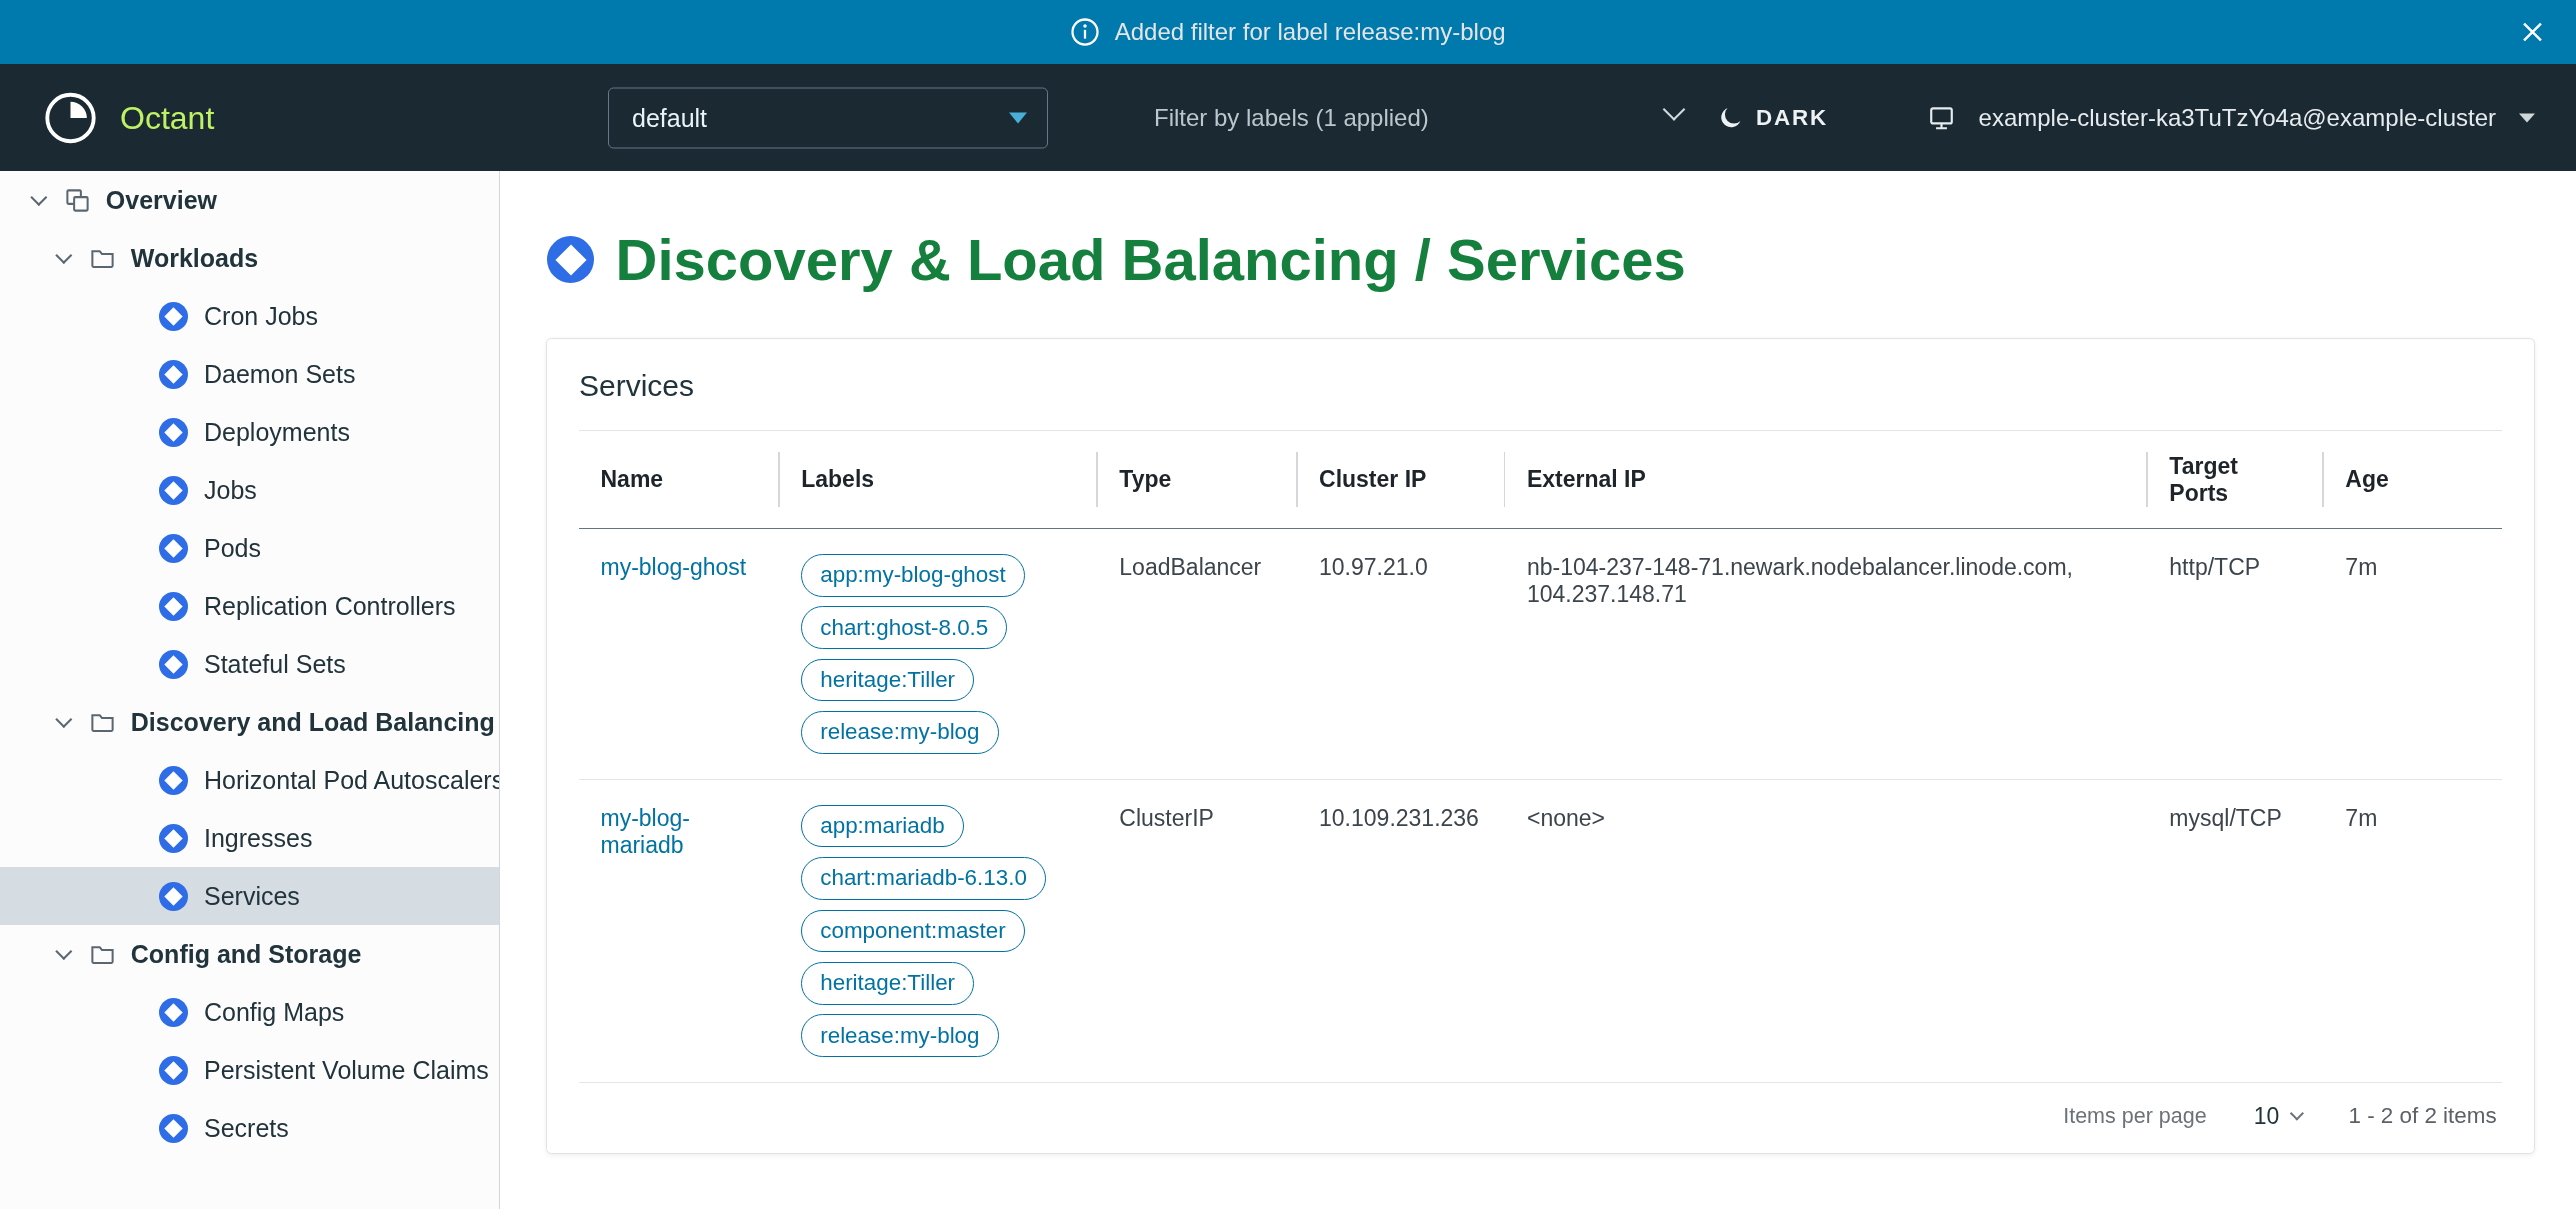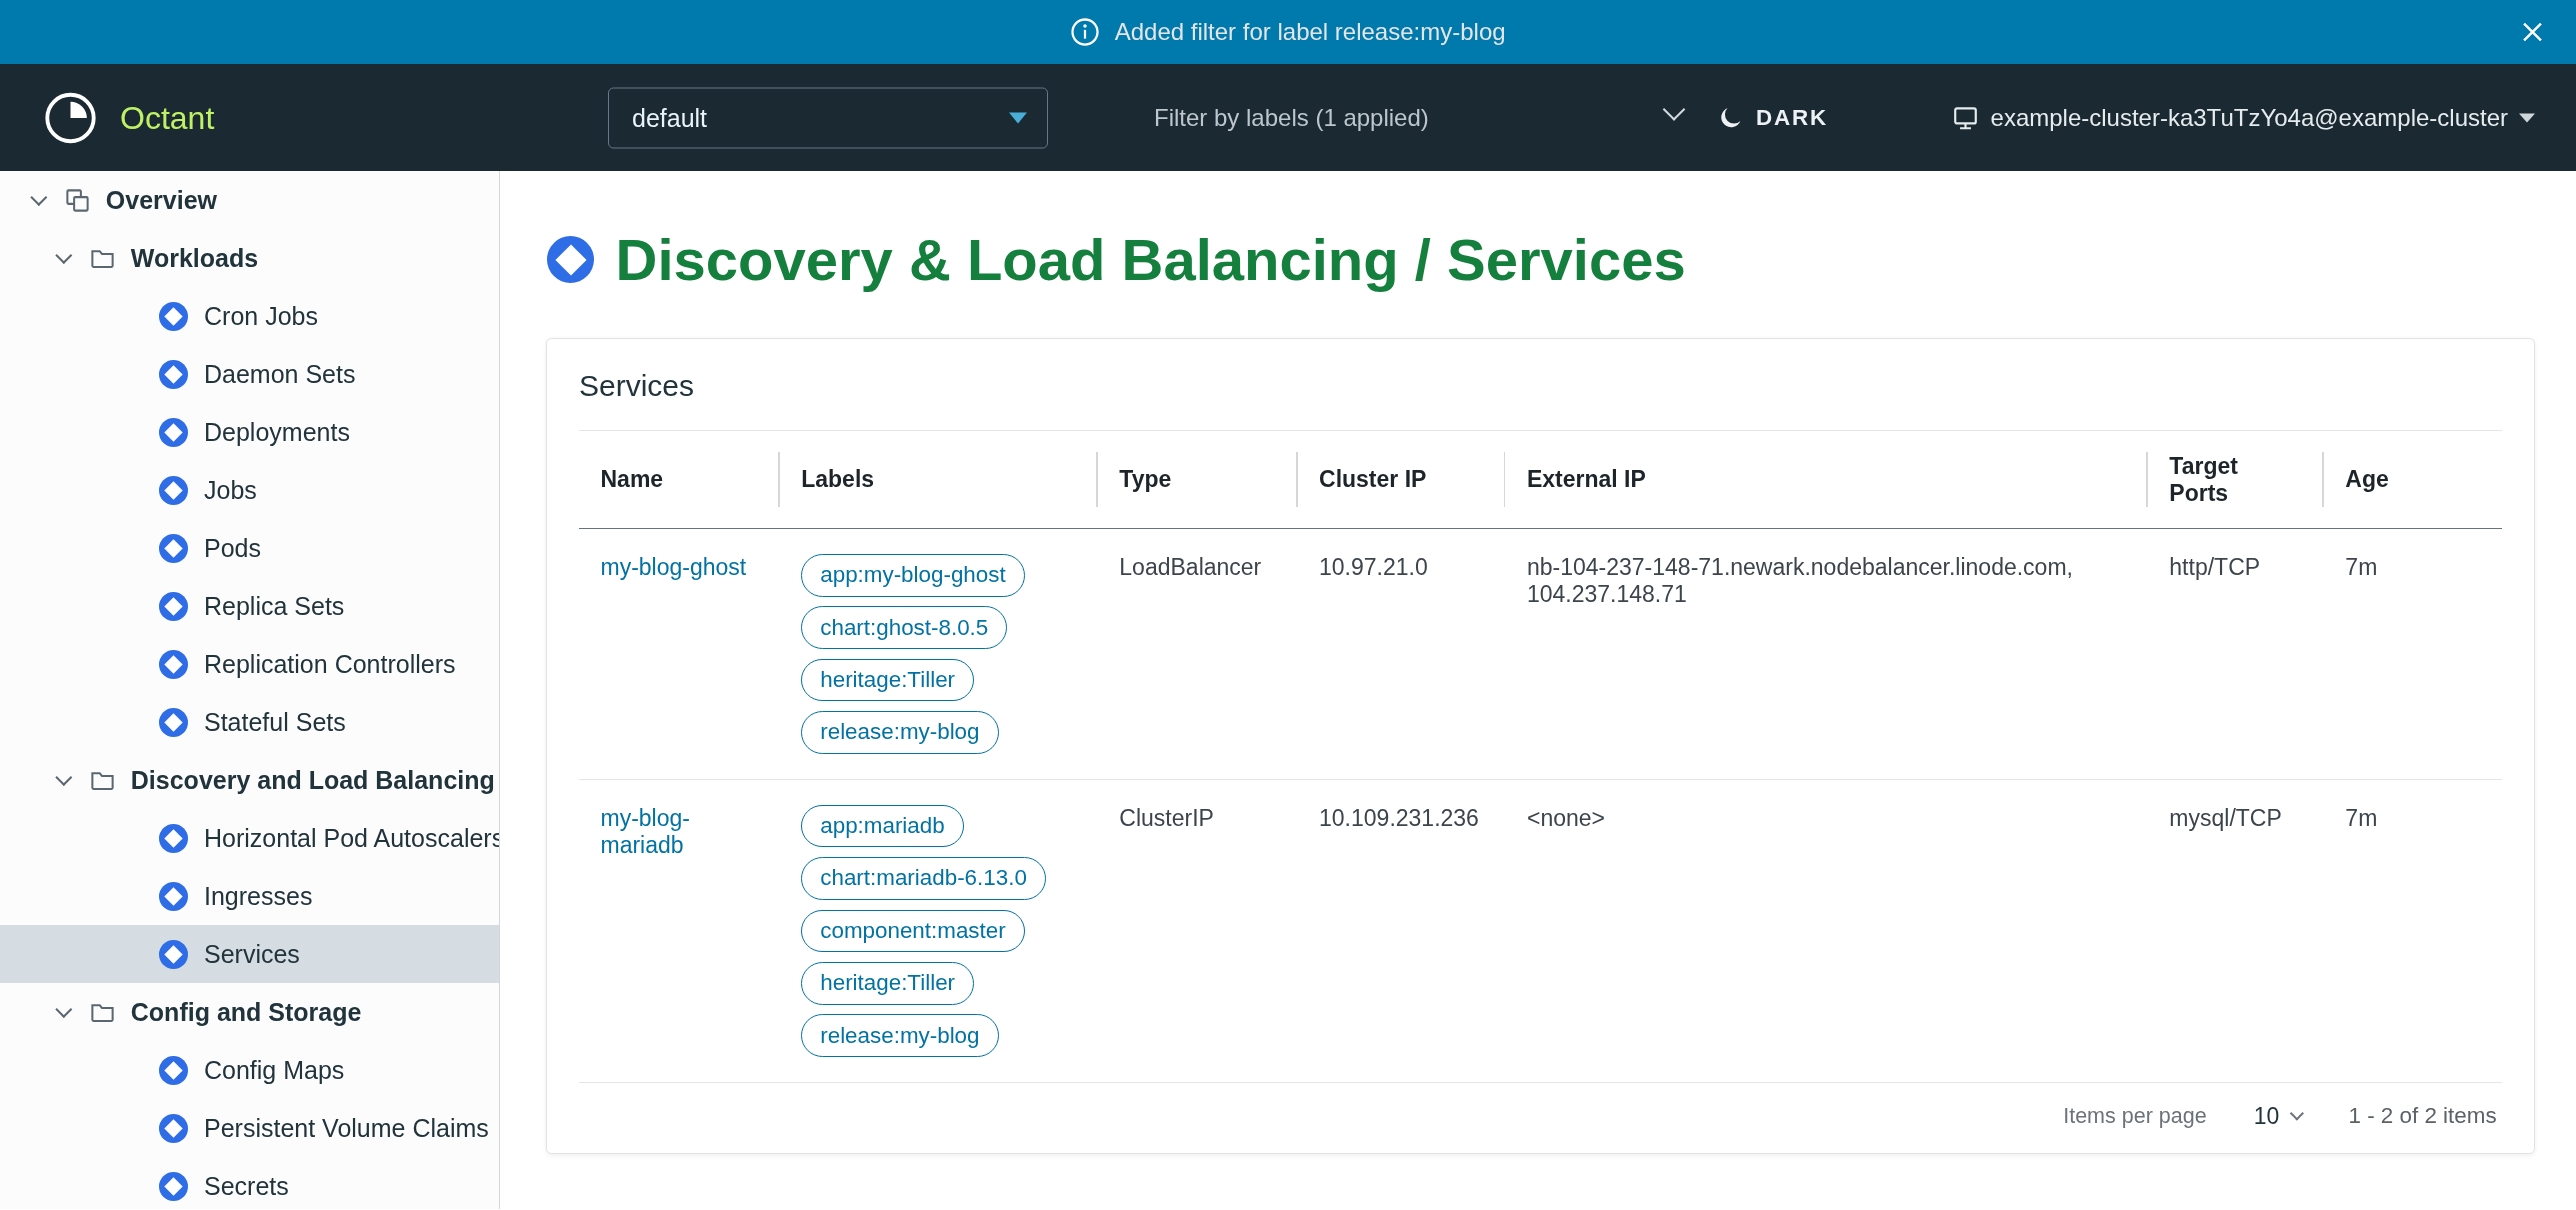--- a/index.html
+++ b/index.html
@@ -25,21 +25,21 @@
   .caret-blue { width:0; height:0; border-left:9.8px solid transparent;
     border-right:9.8px solid transparent; border-top:11.6px solid #49afd9; }
   .filter-dd { left:1154px; width:528px; display:flex; align-items:flex-start;
     justify-content:space-between; cursor:pointer; }
   .filter-dd .val { color:#bcc6cc; font-size:24px; }
   .chev { display:inline-block; width:13.4px; height:13.4px; border-right:2.7px solid currentColor;
     border-bottom:2.7px solid currentColor; transform:rotate(45deg) translate(-1.8px,-1.8px); }
   .filter-chev { color:#d3d9dd; width:16px; height:16px; }
   .dark-toggle { right:748px; display:flex; align-items:center; gap:12.5px; color:#eef2f4;
     font-size:22.4px; font-weight:700; letter-spacing:1.8px; cursor:pointer; }
-  .cluster { right:41px; display:flex; align-items:center; gap:11px; color:#e6ebee;
+  .cluster { right:41px; display:flex; align-items:center; gap:23px; color:#e6ebee;
     font-size:24px; cursor:pointer; }
   .caret-white { width:0; height:0; border-left:8px solid transparent;
     border-right:8px solid transparent; border-top:9.8px solid #cfd6da; }
 
   
   .page { display:flex; height:1038px; }
   nav.sidebar { width:500px; background:#fcfcfc; border-right:1.8px solid #d2d7db;
     overflow:hidden; flex:none; }
   main { flex:1; background:#fff; overflow:hidden; }
 
@@ -200,25 +200,20 @@
     </div>
     <div class="nav-row lv2">
       <span class="res-icon"></span>
       <span class="icon-slot" style="width:0;margin:0 16px 0 0;"></span>
       <span class="nav-label">Jobs</span>
     </div>
     <div class="nav-row lv2">
       <span class="res-icon"></span>
       <span class="icon-slot" style="width:0;margin:0 16px 0 0;"></span>
       <span class="nav-label">Pods</span>
-    </div>
-    <div class="nav-row lv2">
-      <span class="res-icon"></span>
-      <span class="icon-slot" style="width:0;margin:0 16px 0 0;"></span>
-      <span class="nav-label">Replica Sets</span>
     </div>
     <div class="nav-row lv2">
       <span class="res-icon"></span>
       <span class="icon-slot" style="width:0;margin:0 16px 0 0;"></span>
       <span class="nav-label">Replication Controllers</span>
     </div>
     <div class="nav-row lv2">
       <span class="res-icon"></span>
       <span class="icon-slot" style="width:0;margin:0 16px 0 0;"></span>
       <span class="nav-label">Stateful Sets</span>

